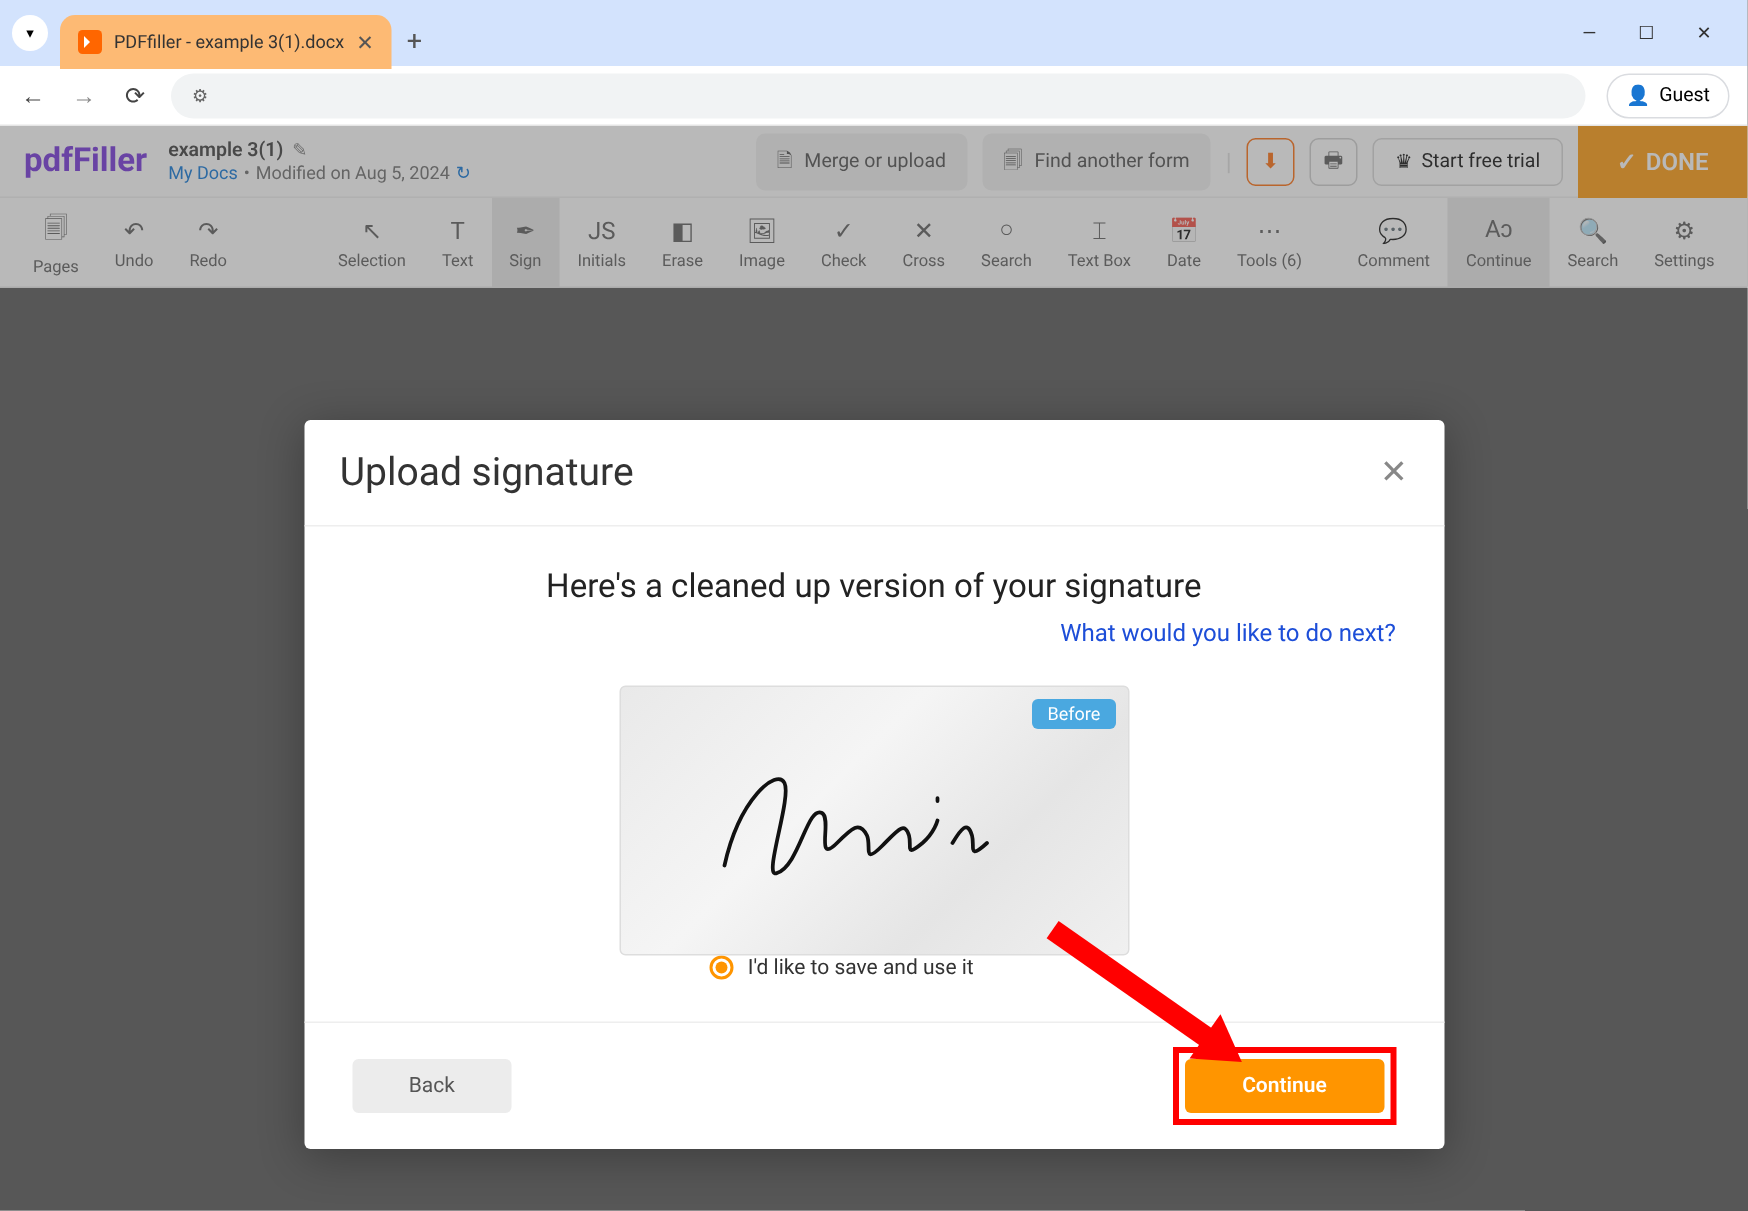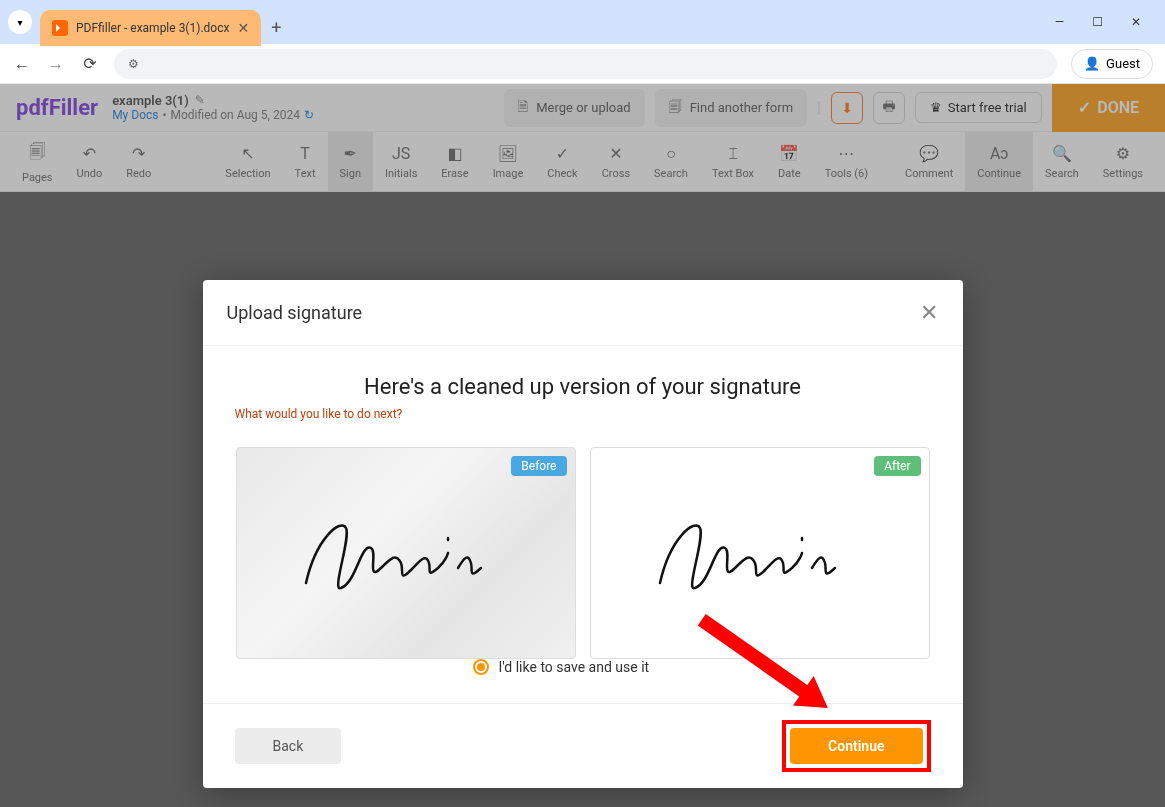--- a/index.html
+++ b/index.html
@@ -37,27 +37,27 @@
 .done-btn{background:#ff9500;color:#fff;font-weight:600;padding:9px 26px;border-radius:0;display:flex;align-items:center;gap:6px;cursor:pointer;height:48px;margin-right:-16px}
 .toolbar{height:60px;background:#fff;display:flex;align-items:center;padding:0 10px;border-bottom:1px solid #e5e5e5}
 .tool{display:flex;flex-direction:column;align-items:center;justify-content:center;padding:0 12px;height:60px;font-size:11px;color:#555;cursor:pointer;gap:4px}
 .tool.active{background:#e8e8e8}
 .tool-ic{font-size:16px;color:#555}
 .tool-gap{width:50px}
 .tool-right{margin-left:auto;display:flex}
 .canvas{height:615px;background:#4d4d4d}
 .modal{position:absolute;z-index:10;top:280px;left:50%;transform:translateX(-50%);width:760px;background:#fff;border-radius:4px;box-shadow:0 5px 30px rgba(0,0,0,0.3)}
 .modal-head{display:flex;align-items:center;padding:20px 24px;border-bottom:1px solid #eee}
-.modal-title{font-size:18px;color:#333}
+.modal-title{font-size:26px;color:#333}
 .modal-close{margin-left:auto;font-size:22px;color:#888;cursor:pointer}
 .modal-body{padding:28px 32px}
 .mb-title{text-align:center;font-size:22px;font-weight:400;color:#222;margin-bottom:8px}
-.mb-sub{text-align:left;font-size:12px;color:#c2410c;margin-bottom:26px}
+.mb-sub{text-align:right;font-size:16px;color:#1d4ed8;margin-bottom:26px}
 .sig-row{display:flex;gap:14px;justify-content:center}
-.sig-box{position:relative;border:1px solid #ddd;border-radius:4px;width:340px;height:212px;display:flex;align-items:center;justify-content:center;overflow:hidden}
+.sig-box{position:relative;border:1px solid #ddd;border-radius:4px;width:340px;height:180px;display:flex;align-items:center;justify-content:center;overflow:hidden}
 .sig-box.before{background:linear-gradient(135deg,#e9e9e9 0%,#f5f5f5 40%,#e5e5e5 70%,#f0f0f0 100%)}
 .badge{position:absolute;top:8px;right:8px;color:#fff;font-size:12px;padding:3px 10px;border-radius:4px}
 .badge.b{background:#4aa8e0}
 .badge.a{background:#5fbf7a}
 .sig-svg{width:240px;height:110px}
 .radios{display:flex;flex-direction:column;gap:14px;padding-left:238px}
 .radio-row{display:flex;align-items:center;gap:10px;font-size:14px;color:#333;cursor:pointer}
 .radio{width:16px;height:16px;border:2px solid #bbb;border-radius:50%;display:flex;align-items:center;justify-content:center}
 .radio.sel{border-color:#ff9500}
 .radio.sel::after{content:"";width:8px;height:8px;background:#ff9500;border-radius:50%}
@@ -234,26 +234,20 @@
   <div class="modal-body">
     <div class="mb-title">Here's a cleaned up version of your signature</div>
     <div class="mb-sub">What would you like to do next?</div>
     <div class="sig-row">
       <div class="sig-box before">
         <span class="badge b">Before</span>
         <svg class="sig-svg" viewBox="0 0 240 110">
             <path d="M20 85 C 30 40, 55 20, 60 30 C 65 40, 45 95, 55 90 C 70 85, 75 45, 85 50 C 92 54, 80 85, 95 70 C 105 60, 110 55, 115 65 C 118 72, 112 85, 125 72 C 135 62, 140 55, 143 65 C 145 72, 140 80, 152 70 C 160 63, 162 55, 162 55 M162 40 L162 42 M172 70 C 178 60, 182 55, 185 65 C 187 72, 182 82, 195 70" stroke="#111" stroke-width="2.5" fill="none" stroke-linecap="round"></path>
           </svg>
       </div>
-      <div class="sig-box">
-        <span class="badge a">After</span>
-        <svg class="sig-svg" viewBox="0 0 240 110">
-            <path d="M20 85 C 30 40, 55 20, 60 30 C 65 40, 45 95, 55 90 C 70 85, 75 45, 85 50 C 92 54, 80 85, 95 70 C 105 60, 110 55, 115 65 C 118 72, 112 85, 125 72 C 135 62, 140 55, 143 65 C 145 72, 140 80, 152 70 C 160 63, 162 55, 162 55 M162 40 L162 42 M172 70 C 178 60, 182 55, 185 65 C 187 72, 182 82, 195 70" stroke="#111" stroke-width="2.5" fill="none" stroke-linecap="round"></path>
-          </svg>
-      </div>
     </div>
     <div class="radios">
       <div class="radio-row">
           <span class="radio sel"></span>
           <span>I'd like to save and use it</span>
         </div>
     </div>
   </div>
   <div class="modal-foot">
     <div class="back-btn"><span>Back</span></div>

